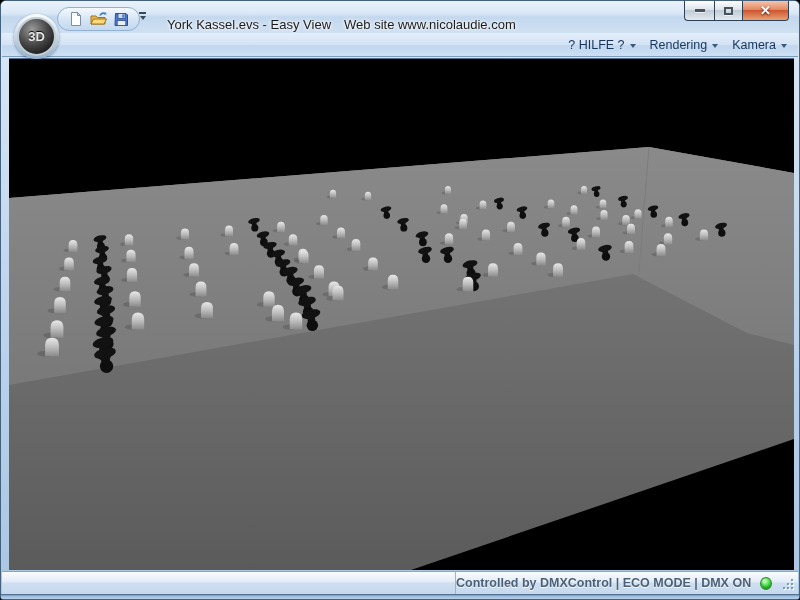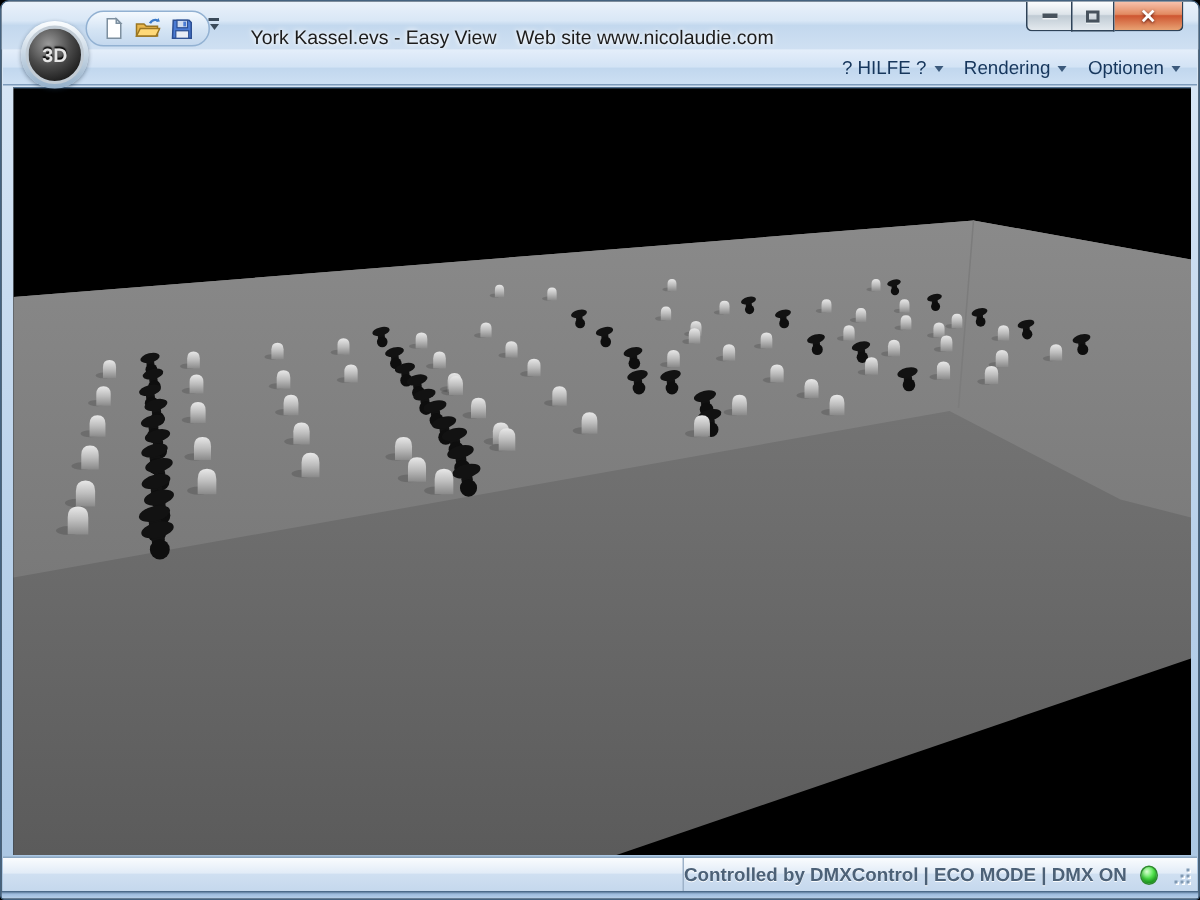--- a/index.html
+++ b/index.html
@@ -130,21 +130,21 @@
     <div id="menu-right" class="menu-right">
         <div class="menu-item">
           <span>? HILFE ?</span>
           <span class="caret"></span>
         </div>
         <div class="menu-item">
           <span>Rendering</span>
           <span class="caret"></span>
         </div>
         <div class="menu-item">
-          <span>Optionen</span>
+          <span>Kamera</span>
           <span class="caret"></span>
         </div>
       </div>
   </div>
 
   <div class="viewport">
     <svg id="scene-svg" width="785" height="511" viewBox="8 57 785 511">
       <defs>
         <linearGradient id="floorGrad" x1="0" y1="0" x2="0" y2="1">
           <stop offset="0" id="floorStop0" stop-color="#7e7e7e"></stop>

